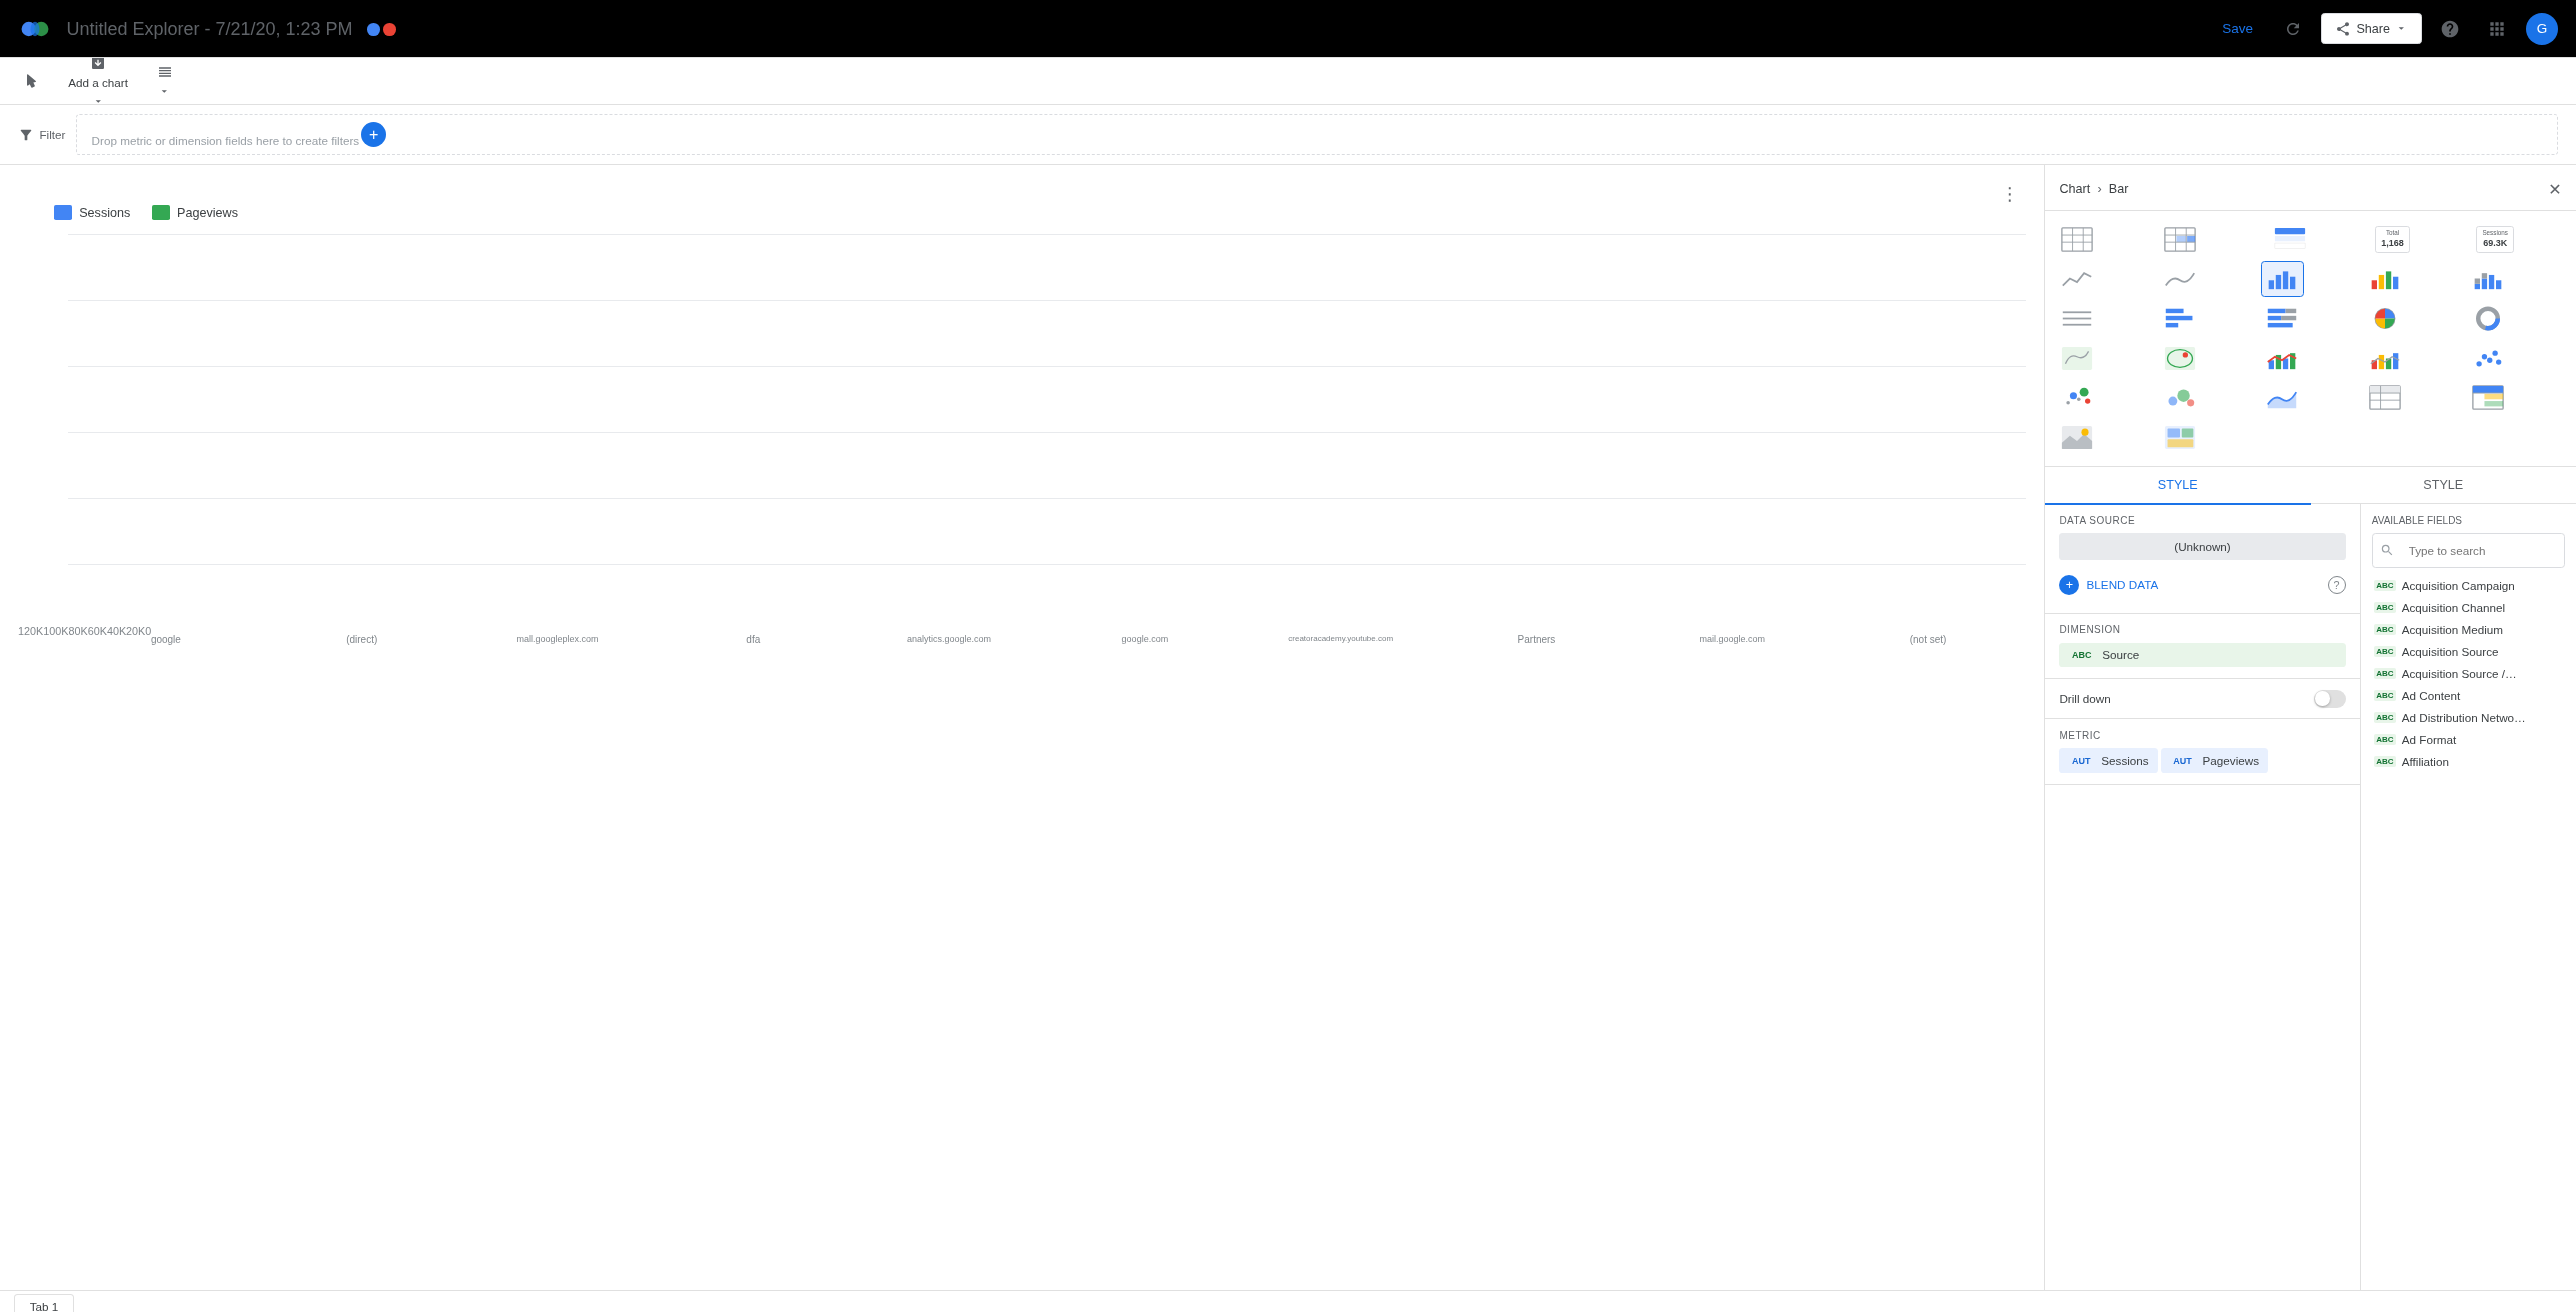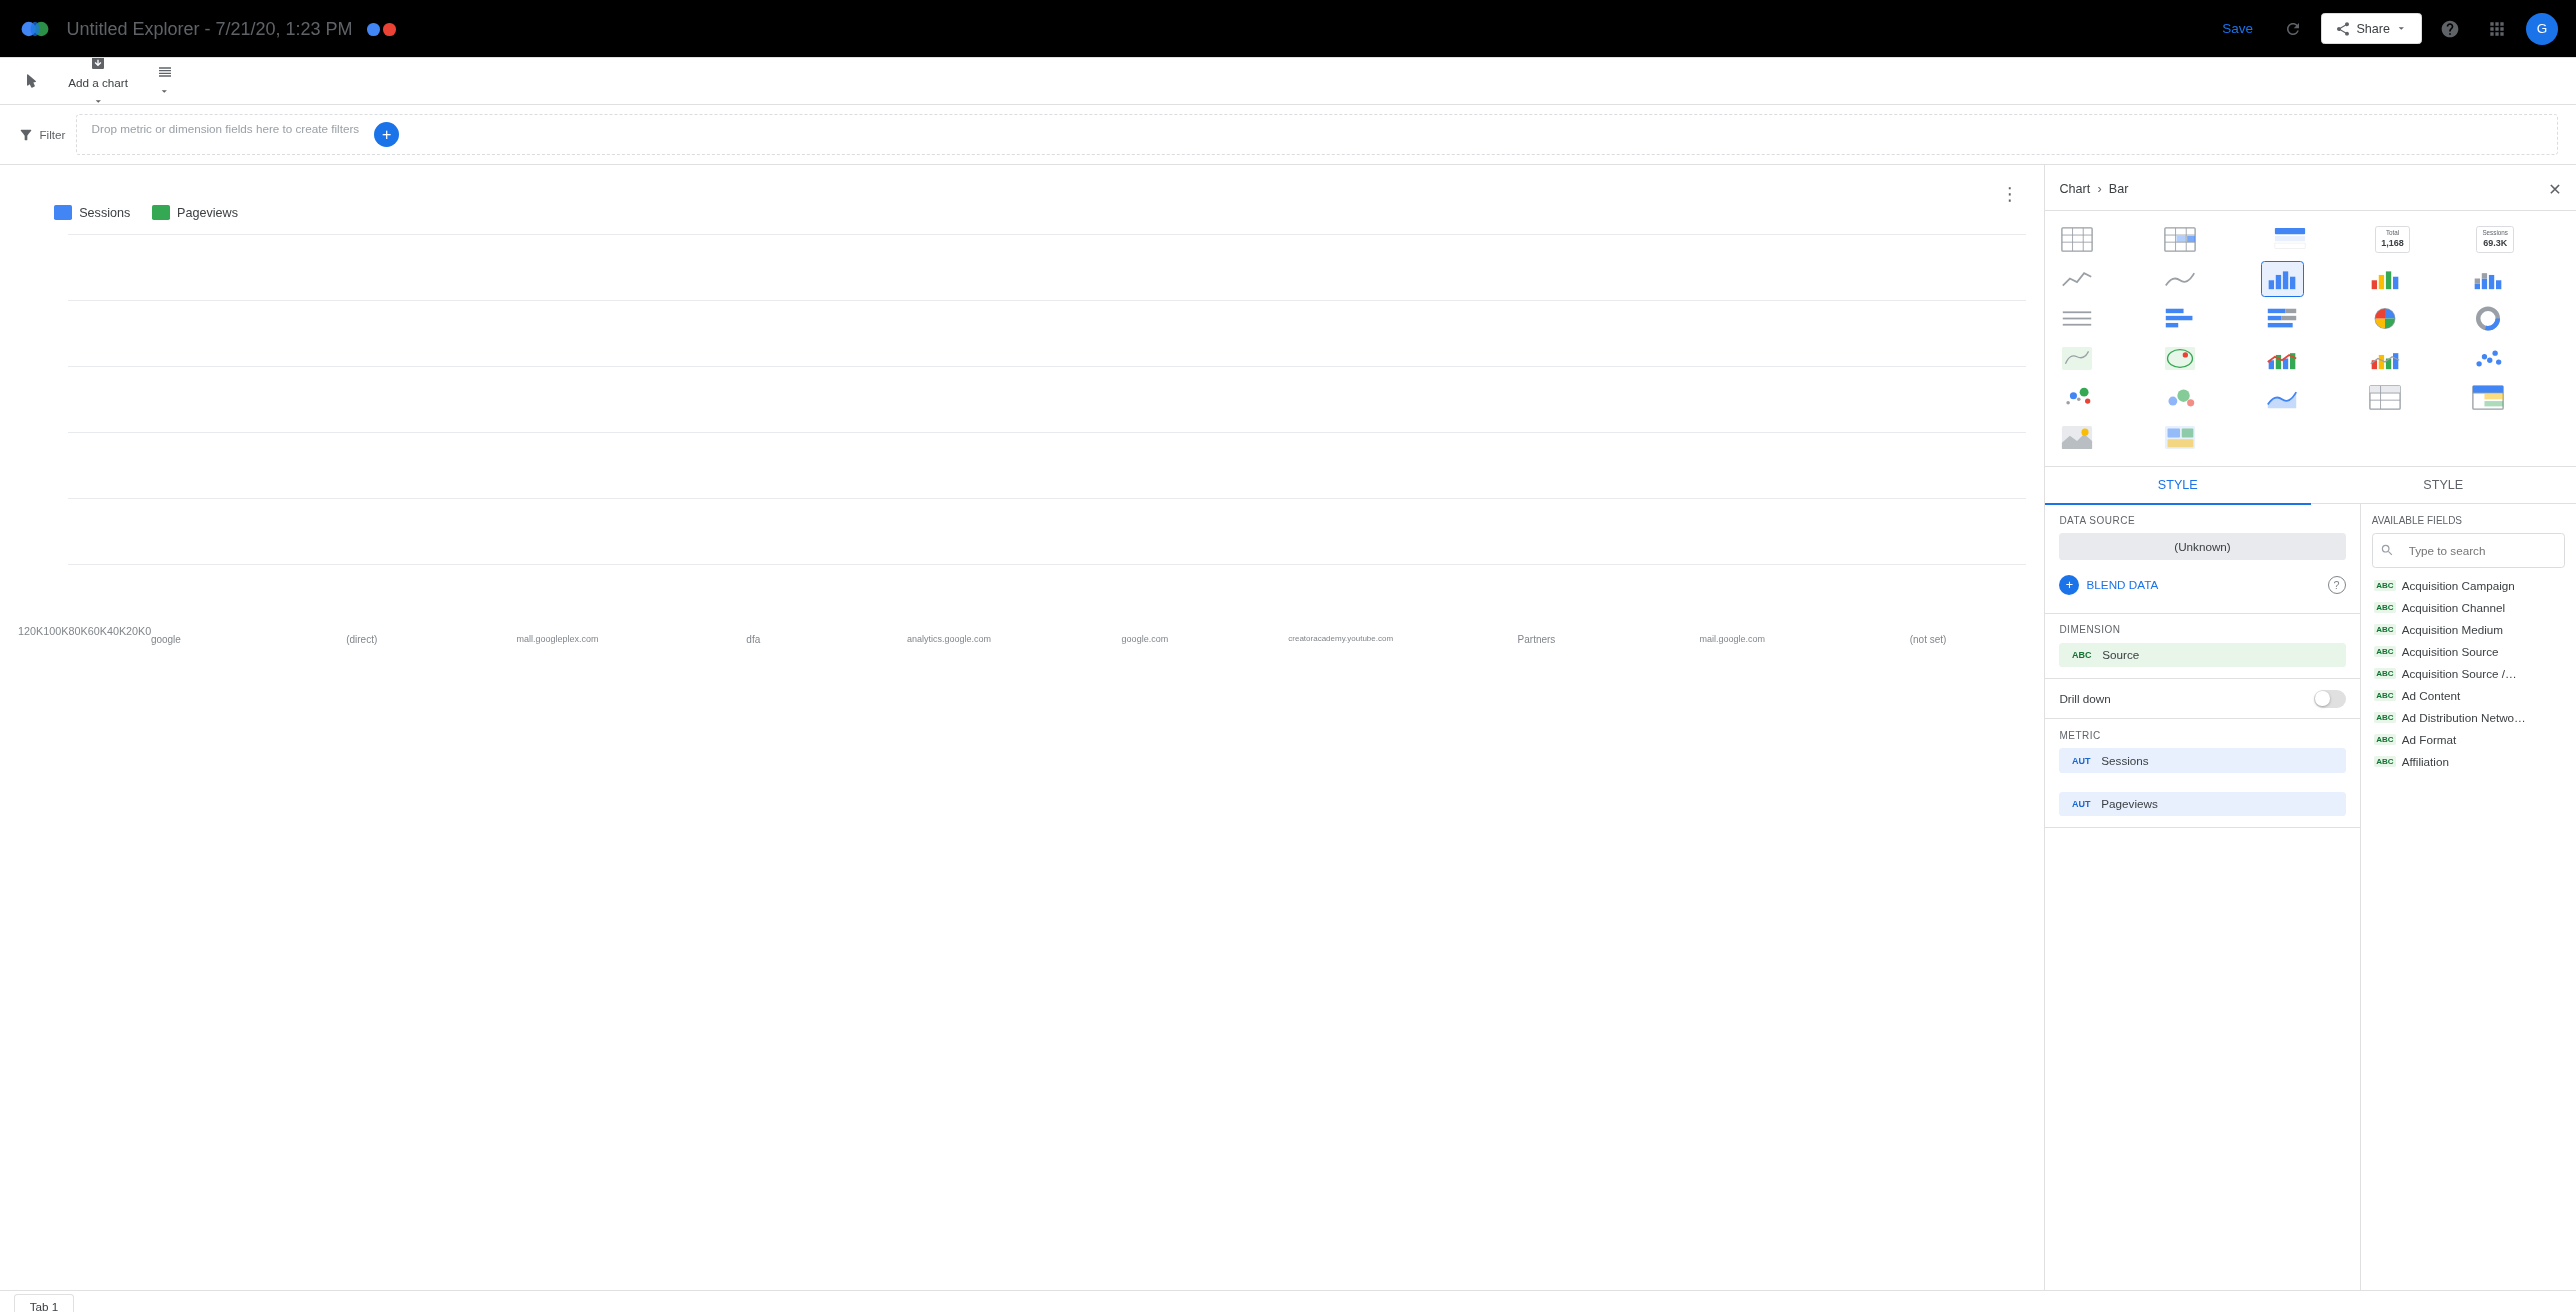--- a/index.html
+++ b/index.html
@@ -30,21 +30,21 @@
     }
     .toolbar-btn { display: flex; align-items: center; gap: 5.4px; padding: 5.4px 9px; border: none; background: none; cursor: pointer; border-radius: 3.6px; font-size: 11.7px; color: #3c4043; flex-direction: column; }
 
     
     .filter-bar {
       display: flex; align-items: center; background: #fff;
       border-bottom: 0.9px solid #e0e0e0; padding: 9px 18px; gap: 10.8px;
       min-height: 50px;
     }
     .filter-label { display: flex; align-items: center; gap: 5.4px; font-size: 11.7px; color: #5f6368; white-space: nowrap; }
-    .filter-drop-zone { flex: 1; border: 0.9px dashed #dadce0; border-radius: 3.6px; padding: 7.2px 14.4px; color: #9aa0a6; font-size: 11.7px; display: flex; align-items: flex-start; gap: 15px; }
+    .filter-drop-zone { flex: 1; border: 0.9px dashed #dadce0; border-radius: 3.6px; padding: 7.2px 14.4px; color: #9aa0a6; font-size: 11.7px; display: flex; align-items: flex-end; gap: 2px; }
     .filter-add-btn { width: 25px; height: 25px; border-radius: 50%; background: #1a73e8; border: none; cursor: pointer; display: flex; align-items: center; justify-content: center; color: #fff; font-size: 16px; font-weight: 300; }
 
     
     .main-layout { display: flex; height: calc(1312px - 58px - 47px - 50px - 32px); }
 
     
     .chart-area { flex: 1; background: #fff; padding: 18px; position: relative; overflow: hidden; }
     .chart-header { display: flex; justify-content: flex-end; padding-right: 7.2px; }
     .three-dots { background: none; border: none; cursor: pointer; color: #5f6368; font-size: 18px; }
     .legend { display: flex; gap: 21.6px; margin-bottom: 14.4px; margin-left: 36px; }
@@ -98,21 +98,21 @@
     .bottom-tab.active { background: #fff; border: 0.9px solid #e0e0e0; border-bottom: 0.9px solid #fff; }
 
     
     .chart-icon-svg { width: 32px; height: 25px; }
     .config-panel { flex: 1; overflow-y: auto; }
 
     
     .right-panel::-webkit-scrollbar { width: 5.4px; }
     .right-panel::-webkit-scrollbar-thumb { background: #dadce0; border-radius: 2.7px; }
 
-    .metric-row { display: flex; flex-direction: column; gap: 19px; }
+    .metric-row { display: flex; gap: 3px; }
     .metric-chip { display: flex; align-items: center; gap: 7.2px; padding: 5.4px 9px; border-radius: 3.6px; font-size: 11.7px; }
     .highlight-chip { background: #e8f0fe; }
   </style>
 </head>
 <body>
 
 <div class="top-bar">
   <div class="top-bar-logo">
     <svg class="logo-icon" viewBox="0 0 38 38" fill="none">
       <circle cx="12" cy="19" r="8" fill="#4285f4"></circle>

